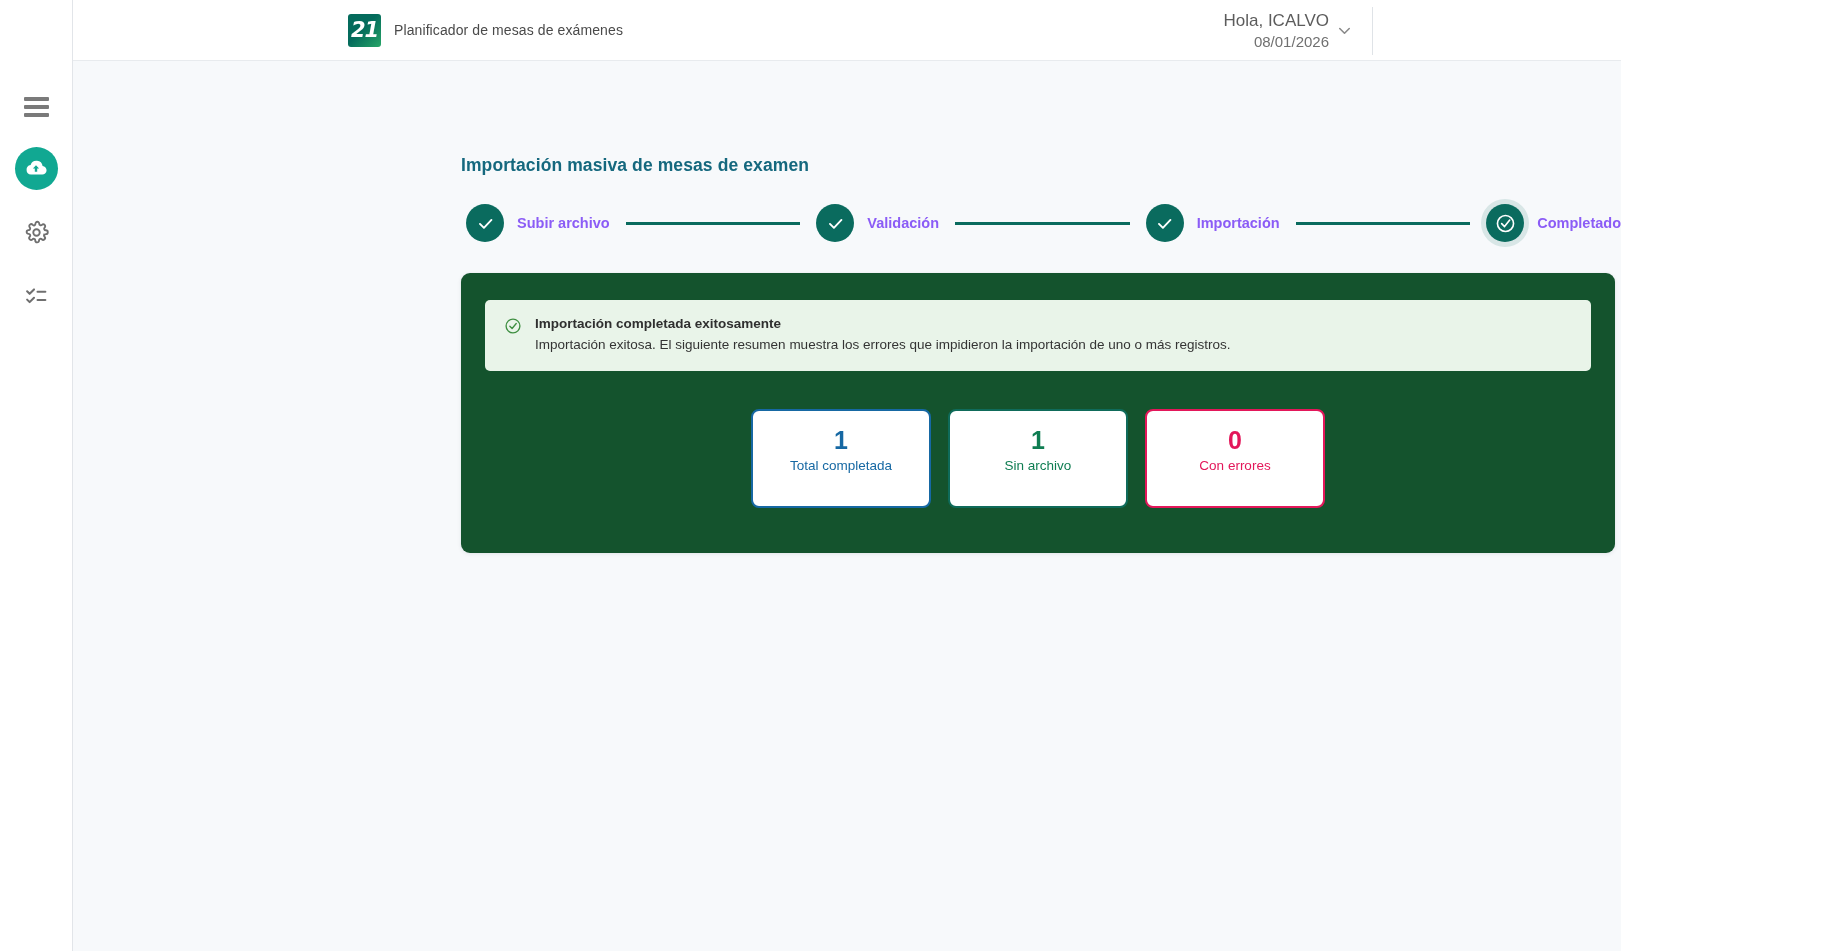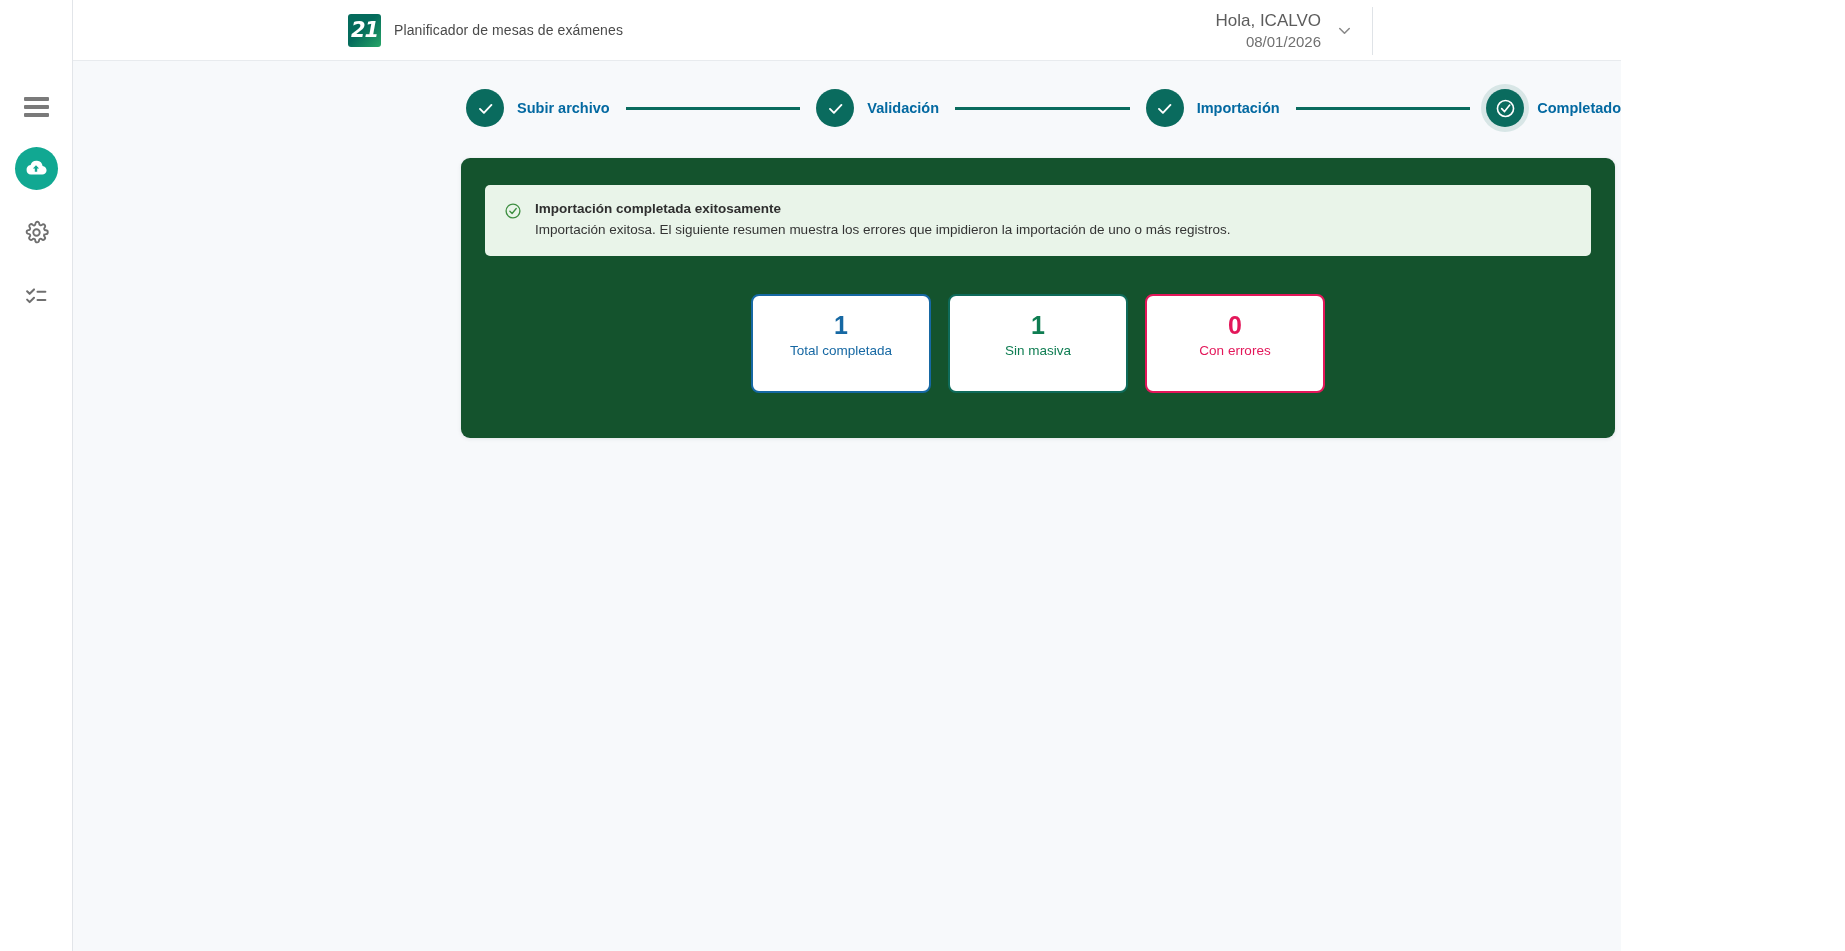--- a/index.html
+++ b/index.html
@@ -121,21 +121,21 @@
     position: absolute;
     right: 0;
     top: 0;
     height: 61px;
     display: flex;
     align-items: center;
   }
   .user-block {
     display: flex;
     align-items: center;
-    gap: 14px;
+    gap: 6px;
     padding-right: 18px;
     cursor: pointer;
   }
   .user-text { text-align: right; line-height: 1.25; }
   .user-greet {
     font-size: 17px;
     color: #5c5c5c;
     font-weight: 400;
     white-space: nowrap;
   }
@@ -191,21 +191,21 @@
     display: flex;
     align-items: center;
     justify-content: center;
     flex: 0 0 auto;
   }
   .step-bubble.current {
     box-shadow: 0 0 0 5px rgba(10,107,94,0.13);
   }
   .step-label {
     font-size: 14.5px;
-    color: #0369a1;
+    color: #8b5cf6;
     font-weight: 700;
     white-space: nowrap;
   }
   .step-line {
     flex: 1 1 auto;
     height: 3px;
     background: #0a6b5e;
     margin: 0 16px;
     min-width: 30px;
   }
@@ -344,20 +344,21 @@
             </svg>
           </span>
         </div>
         <div class="head-divider"></div>
         <div class="head-spacer"></div>
       </div>
     </header>
 
     <main class="main">
 
+      <h1 class="page-title">Importación masiva de mesas de examen</h1>
 
       <div class="stepper">
 
         <div class="step">
           <span class="step-bubble">
             <svg width="19" height="19" viewBox="0 0 24 24" fill="none" stroke="#ffffff" stroke-width="2.4" stroke-linecap="round" stroke-linejoin="round">
               <polyline points="5 12.5 10 17.5 19.5 7.5"></polyline>
             </svg>
           </span>
           <span class="step-label">Subir archivo</span>
@@ -416,21 +417,21 @@
 
         <div class="stats">
 
           <div class="stat total">
             <span class="num">1</span>
             <span class="cap">Total completada</span>
           </div>
 
           <div class="stat ok">
             <span class="num">1</span>
-            <span class="cap">Sin masiva</span>
+            <span class="cap">Sin archivo</span>
           </div>
 
           <div class="stat err">
             <span class="num">0</span>
             <span class="cap">Con errores</span>
           </div>
 
         </div>
 
       </section>

